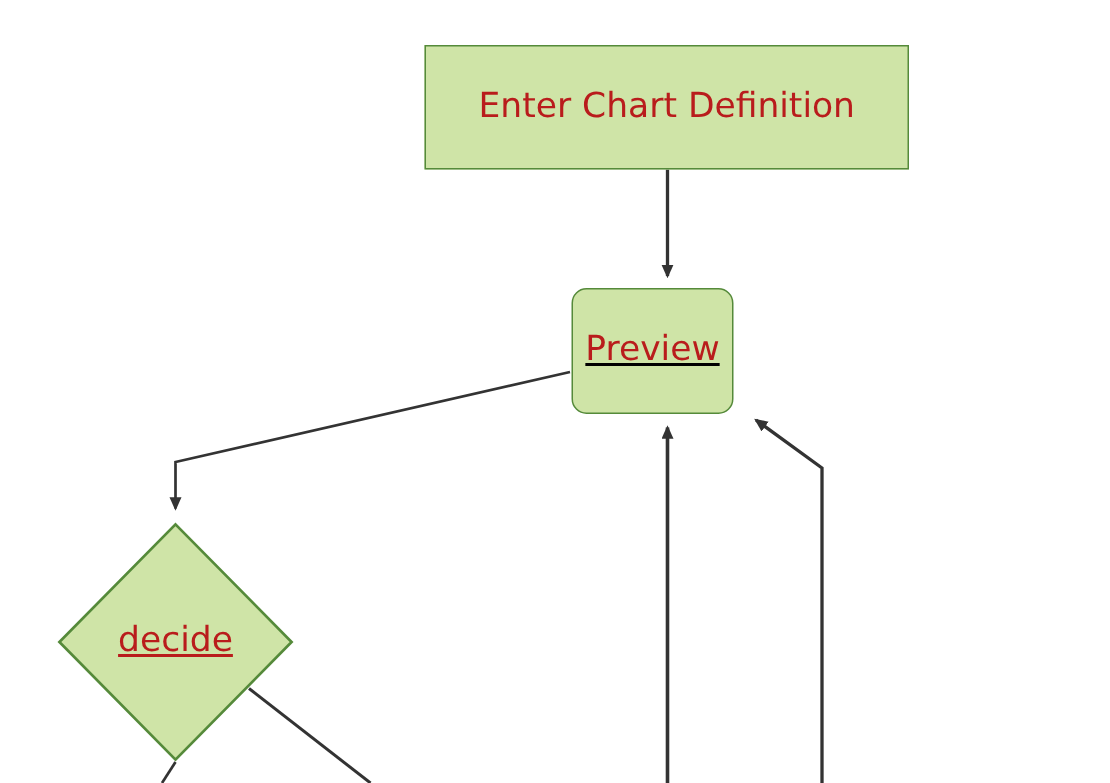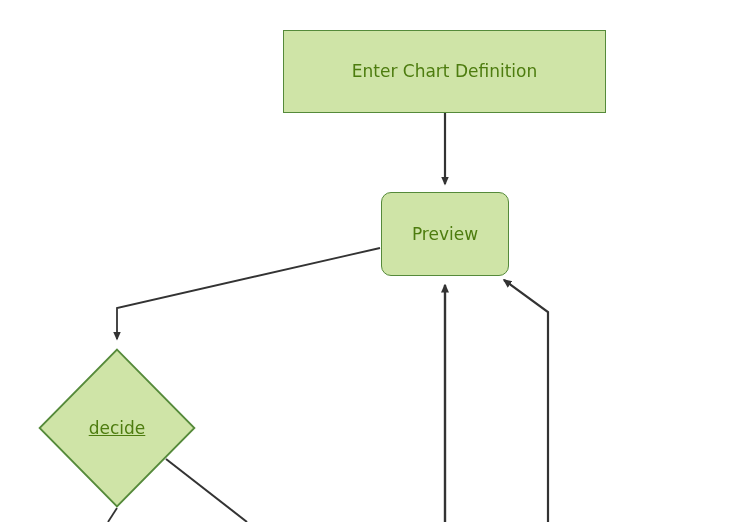--- a/index.html
+++ b/index.html
@@ -27,22 +27,22 @@
     height: 522px;
   }
   .node {
     position: absolute;
     box-sizing: border-box;
     display: flex;
     align-items: center;
     justify-content: center;
   }
   .node-label {
-    color: #4d7c0f;
-    font-size: 17px;
+    color: #b91c1c;
+    font-size: 23px;
     line-height: 1.1;
     white-space: nowrap;
     text-align: left;
   }
   .node-rect {
     background: #cfe4a7;
     border: 1.6px solid #558a3a;
   }
   .node-round {
     background: #cfe4a7;
@@ -88,21 +88,21 @@
 
     <polyline points="445,522 445,285" fill="none" stroke="#333333" stroke-width="2.4" marker-end="url(#arrowhead)"></polyline>
 
     <polyline points="548,522 548,312 504,280" fill="none" stroke="#333333" stroke-width="2.2" marker-end="url(#arrowhead)"></polyline>
   </svg>
 
   <div class="node node-rect" style="left:283px; top:30px; width:323px; height:83px;">
     <span class="node-label">Enter Chart Definition</span>
   </div>
 
-  <div class="node node-round" style="left:381px; top:192px; width:128px; height:84px;">
+  <div class="node node-round" style="left:381px; top:192px; width:108px; height:84px;text-decoration:underline;">
     <span class="node-label">Preview</span>
   </div>
 
   <div class="node node-diamond" style="left:38px; top:348px; width:158px; height:160px;">
     <svg class="diamond-shape" viewBox="0 0 158 160" xmlns="http://www.w3.org/2000/svg" preserveAspectRatio="none">
       <polygon points="79,1.6 156.4,80 79,158.4 1.6,80" fill="#cfe4a7" stroke="#558a3a" stroke-width="1.8"></polygon>
     </svg>
     <span class="node-label">decide</span>
   </div>
 

